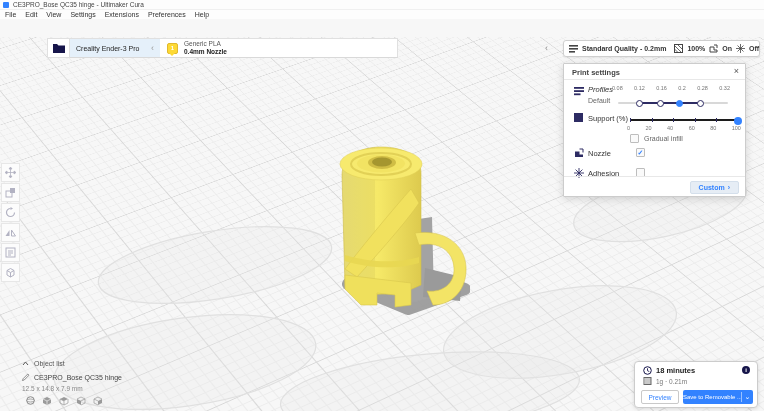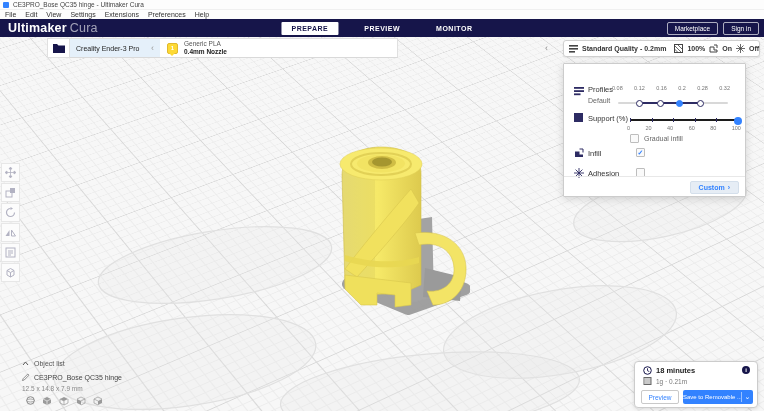--- a/index.html
+++ b/index.html
@@ -138,34 +138,20 @@
   <div class="menubar">
     <span>File</span>
     <span>Edit</span>
     <span>View</span>
     <span>Settings</span>
     <span>Extensions</span>
     <span>Preferences</span>
     <span>Help</span>
   </div>
 
-  <div class="header">
-    <div class="brand">
-      <span class="bold">Ultimaker</span><span class="light">Cura</span>
-    </div>
-    <div class="stage-tabs">
-      <div class="stage-tab active">PREPARE</div>
-      <div class="stage-tab">PREVIEW</div>
-      <div class="stage-tab">MONITOR</div>
-    </div>
-    <div class="hdr-right">
-      <div class="hdr-btn">Marketplace</div>
-      <div class="hdr-btn">Sign in</div>
-    </div>
-  </div>
 
   <div class="stage">
     <div class="floor"></div>
 
     <svg class="curves" width="764" height="374">
       <g fill="rgba(230,230,230,0.25)" stroke="#e0e0e0" stroke-width="1.2">
         <ellipse cx="215" cy="228" rx="118" ry="34" transform="rotate(-9 215 228)"></ellipse>
         <ellipse cx="560" cy="295" rx="118" ry="42" transform="rotate(-10 560 295)"></ellipse>
         <ellipse cx="660" cy="170" rx="88" ry="30" transform="rotate(-12 660 170)"></ellipse>
         <ellipse cx="185" cy="325" rx="132" ry="44" transform="rotate(-8 185 325)"></ellipse>
@@ -255,31 +241,35 @@
         <svg width="9" height="9" viewBox="0 0 9 9">
             <path d="M4.5,0 L4.5,9 M0,4.5 L9,4.5 M1.5,1.5 L7.5,7.5 M7.5,1.5 L1.5,7.5" stroke="#444" stroke-width="0.8"></path>
           </svg>
       </span>
       <span class="txt">Off</span>
       <span class="sep"></span>
 
     </div>
 
     <div class="panel">
+      <div class="panel-h">
+        <span class="t">Print settings</span>
+        <span class="x">×</span>
+      </div>
 
       <span class="row-ico" style="left:10px;top:22px;">
         <svg width="10" height="10" viewBox="0 0 10 10">
             <g fill="#2d2b63">
               <rect x="0" y="1" width="10" height="1.8"></rect>
               <rect x="0" y="4.2" width="10" height="1.8"></rect>
               <rect x="0" y="7.4" width="6.5" height="1.8"></rect>
             </g>
           </svg>
       </span>
-      <span class="lbl" style="left:24px;top:21px;">Profiles</span>
+      <span class="lbl" style="left:24px;top:21px;font-style:italic;">Profiles</span>
       <span class="sub" style="left:24px;top:33px;">Default</span>
       <div class="ticks" style="left:48px;top:21px;width:118px;">
         <span>0.08</span>
         <span>0.12</span>
         <span>0.16</span>
         <span>0.2</span>
         <span>0.28</span>
         <span>0.32</span>
       </div>
       <div>
@@ -317,21 +307,21 @@
       </div>
       <div class="cb" style="left:66px;top:70px;"></div>
       <span class="sub" style="left:80px;top:71px;">Gradual infill</span>
 
       <span class="row-ico" style="left:10px;top:84px;">
         <svg width="10" height="10" viewBox="0 0 10 10">
             <path d="M1,9 L1,3.5 L5.5,3.5 L5.5,6.5 L9,6.5 L9,9 Z" fill="#2d2b63"></path>
             <path d="M5.5,1 L9,1 L9,4.5" fill="none" stroke="#2d2b63"></path>
           </svg>
       </span>
-      <span class="lbl" style="left:24px;top:85px;">Infill</span>
+      <span class="lbl" style="left:24px;top:85px;">Nozzle</span>
       <div class="cb checked" style="left:72px;top:84px;"></div>
 
       <span class="row-ico" style="left:10px;top:104px;">
         <svg width="10" height="10" viewBox="0 0 10 10">
             <path d="M5,0 L5,10 M0,5 L10,5 M1.6,1.6 L8.4,8.4 M8.4,1.6 L1.6,8.4" stroke="#2d2b63" stroke-width="0.9"></path>
           </svg>
       </span>
       <span class="lbl" style="left:24px;top:105px;text-align:center;">Adhesion</span>
       <div class="cb" style="left:72px;top:104px;"></div>
 

